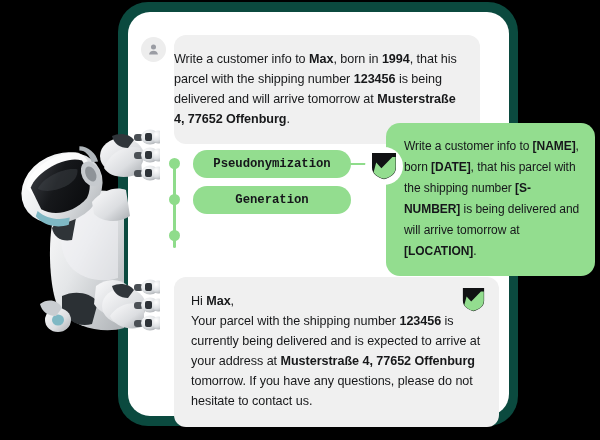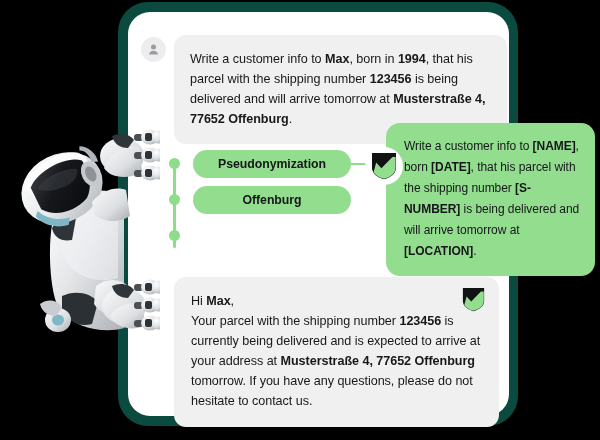--- a/index.html
+++ b/index.html
@@ -54,24 +54,24 @@
     align-items: center;
     justify-content: center;
   }
   .avatar svg { display: block; }
 
   
   .bubble-grey-top {
     position: absolute;
     left: 174px;
     top: 35px;
-    width: 333px;
+    width: 306px;
     background: #F0F0F0;
     border-radius: 12px;
-    padding: 14px 17px 15px 16px;
+    padding: 14px 17px 15px 0;
     box-sizing: border-box;
   }
   .bubble-grey-top .txt {
     font-size: 12.6px;
     line-height: 20px;
     color: #17181A;
     letter-spacing: -0.05px;
   }
 
   
@@ -130,20 +130,21 @@
     background: #93DD8F;
     border-radius: 14px;
     display: flex;
     align-items: center;
     justify-content: center;
     font-size: 12.3px;
     font-weight: bold;
     color: #15161A;
     letter-spacing: -0.05px;
     box-sizing: border-box;
+    font-family: Liberation Mono, monospace;
   }
   .step.s1 { top: 0px; }
   .step.s2 { top: 36px; }
   .step.s3 { top: 72px; }
 
   
   .connector {
     position: absolute;
     left: 181px;
     top: 13px;
@@ -227,21 +228,21 @@
   <div class="txt">Write a customer info to <b>Max</b>, born in <b>1994</b>, that his parcel with the shipping number <b>123456</b> is being delivered and will arrive tomorrow at <b>Musterstraße 4, 77652 Offenburg</b>.</div>
 </div>
 
 <div class="steps">
   <div class="rail"></div>
   <div class="dot d1"></div>
   <div class="dot d2"></div>
   <div class="dot d3"></div>
   <div class="connector"></div>
   <div class="step s1">Pseudonymization</div>
-  <div class="step s2">Offenburg</div>
+  <div class="step s2">Generation</div>
 </div>
 
 <div class="badge-circle">
   <span>
     <svg width="26" height="28" viewBox="0 0 26 28">
       <path d="M1 1 H25 V15.5 C25 21.5 20 25.5 13 27.2 C6 25.5 1 21.5 1 15.5 Z" fill="#111214"></path>
       <path d="M5.2 10.6 L10.4 16.2 L21.4 5.0 L24.6 5.0 L24.6 15.5 C24.6 21.3 19.8 25.2 13 26.8 C8.2 25.7 4.5 23.4 2.6 20.2 Z" fill="#93DD8F"></path>
     </svg>
   </span>
 </div>

